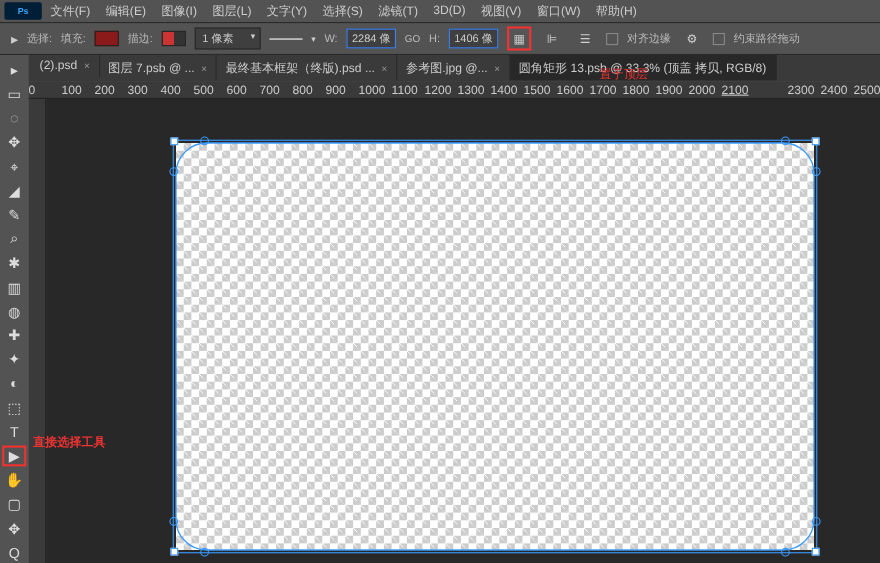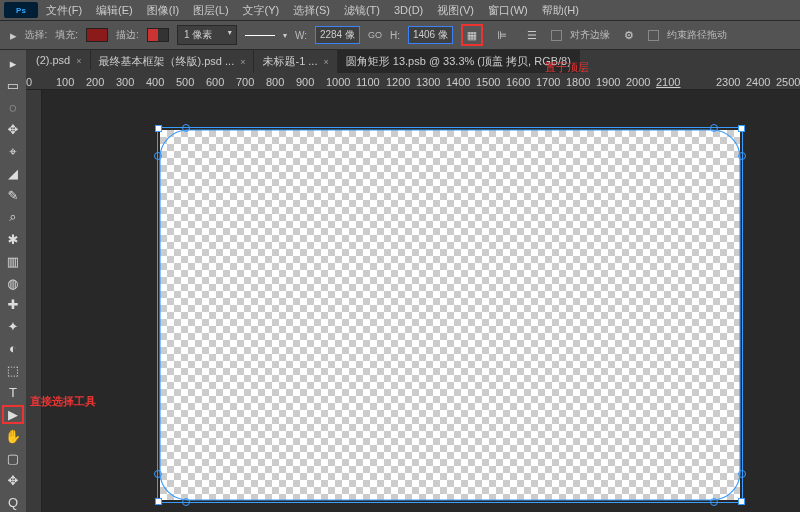--- a/index.html
+++ b/index.html
@@ -75,22 +75,23 @@
   <span class="icn">☰</span>
   <span class="chk"></span>
   <span class="lbl">对齐边缘</span>
   <span class="icn">⚙</span>
   <span class="chk"></span>
   <span class="lbl">约束路径拖动</span>
 </div>
 
 <div class="tabs">
   <div class="tab"><span>(2).psd</span><span class="x">×</span></div>
+  <div class="tab"><span>图层 7.psb @ ...</span><span class="x">×</span></div>
   <div class="tab"><span>最终基本框架（终版).psd ...</span><span class="x">×</span></div>
-  <div class="tab"><span>未标题-1 ...</span><span class="x">×</span></div>
+  <div class="tab"><span>参考图.jpg @...</span><span class="x">×</span></div>
   <div class="tab active"><span>圆角矩形 13.psb @ 33.3% (顶盖 拷贝, RGB/8)</span></div>
 </div>
 
 <div class="ruler-h" id="rulerH">
     <span style="left: 0px;">0</span>
     <span style="left: 30px;">100</span>
     <span style="left: 60px;">200</span>
     <span style="left: 90px;">300</span>
     <span style="left: 120px;">400</span>
     <span style="left: 150px;">500</span>

